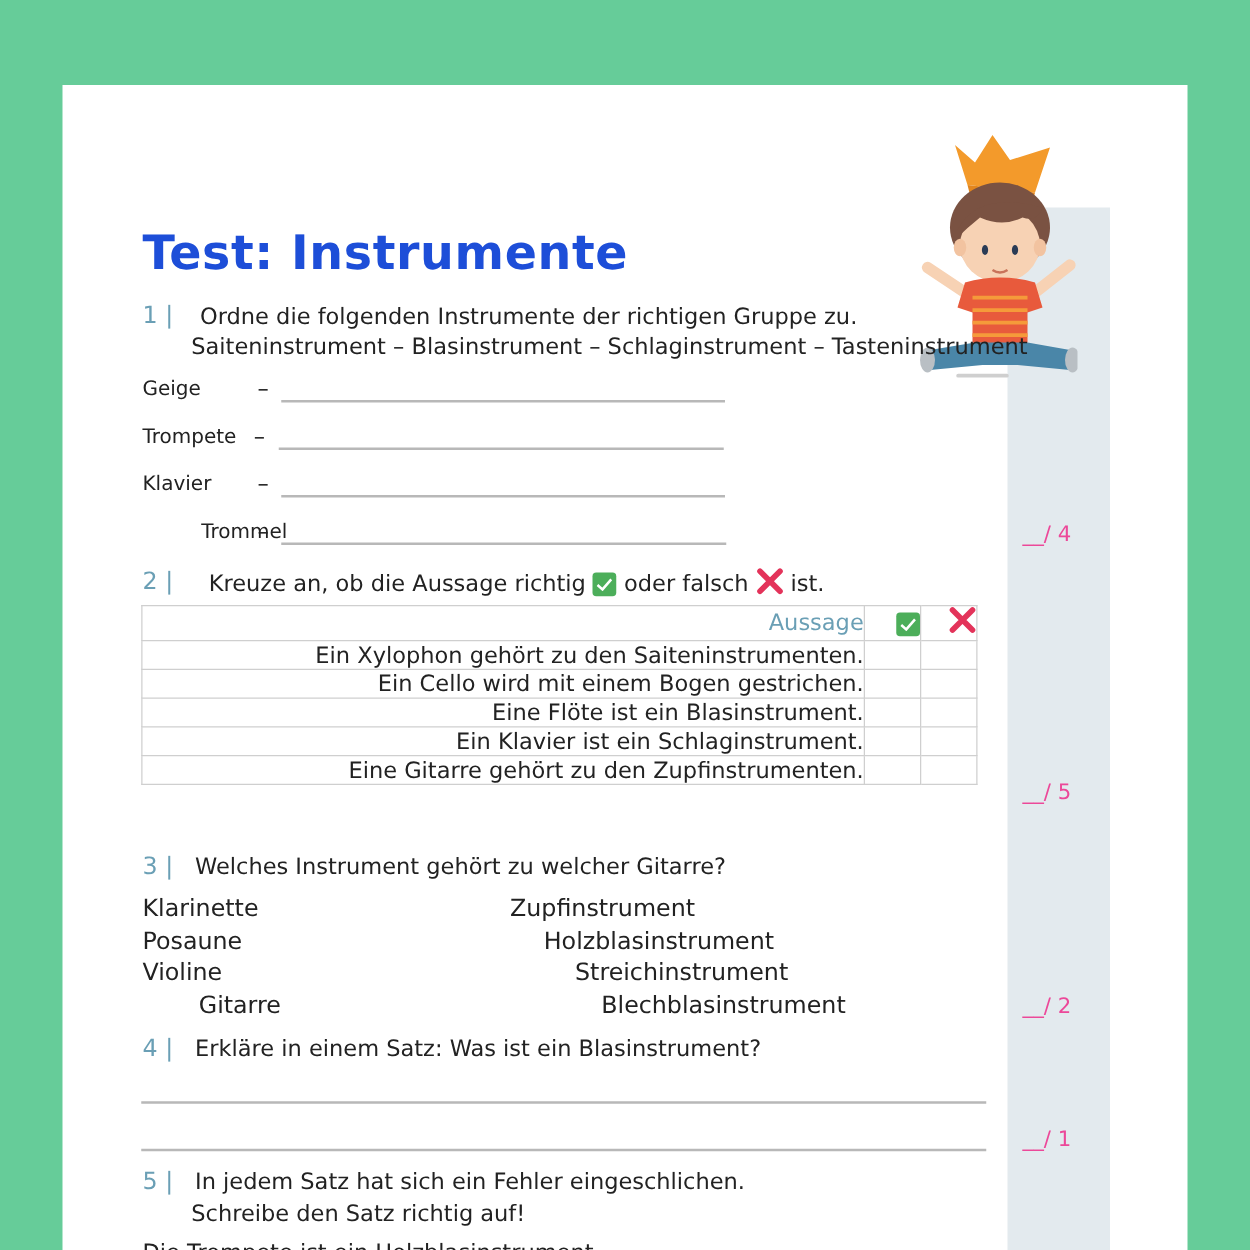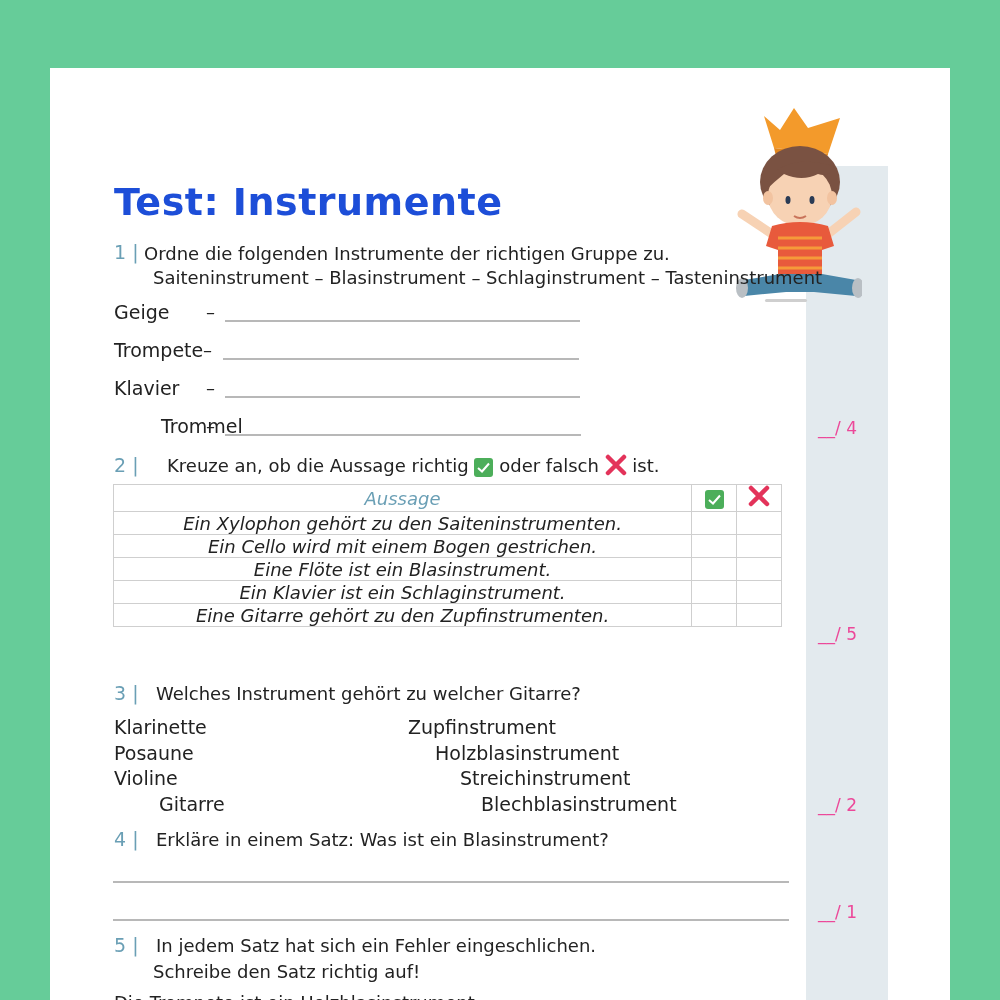--- a/index.html
+++ b/index.html
@@ -36,21 +36,21 @@
       font-size: 19px;
     }
     .qtext {
       position: absolute;
       font-size: 18px;
       color: #222;
       white-space: nowrap;
     }
     .row-label {
       position: absolute;
-      font-size: 19px;
+      font-size: 16px;
       color: #222;
       white-space: nowrap;
     }
     .dash {
       position: absolute;
       font-size: 18px;
     }
     .answer-line {
       position: absolute;
       height: 0;
@@ -65,24 +65,23 @@
     }
     table.tf {
       position: absolute;
       left: 63px; top: 416px;
       border-collapse: collapse;
       font-size: 18px;
     }
     table.tf td, table.tf th {
       border: 1.5px solid #cfcfcf;
       height: 23px;
-      text-align: center;
+      text-align: right;
       font-weight: normal;
       padding: 0;
-      font-style: italic;
     }
     table.tf th.stmt { color: #6a9fb5; width: 578px; }
     table.tf .mark { width: 45px; }
     .check-box {
       display: inline-block;
       width: 19px; height: 19px;
       background: #4cae5a;
       border-radius: 3px;
       vertical-align: middle;
       position: relative;
@@ -138,21 +137,21 @@
       <path d="M58,170 L100,170 L134,176 L134,192 L92,188 L64,188 L22,192 L22,176 Z" fill="#4a86a8"></path>
       <ellipse cx="20" cy="184" rx="6" ry="10" fill="#b9bfc4"></ellipse>
       <ellipse cx="136" cy="184" rx="6" ry="10" fill="#b9bfc4"></ellipse>
     </svg>
   </div>
   <div class="shadow"></div>
 
   <h1 class="title">Test: Instrumente</h1>
 
   <span class="qnum" style="left:64px; top:173px;">1 |</span>
-  <span class="qtext" style="left:94px; top:175px;">Ordne die folgenden Instrumente der richtigen Gruppe zu.</span>
+  <span class="qtext" style="left:110px; top:175px;">Ordne die folgenden Instrumente der richtigen Gruppe zu.</span>
   <span class="qtext" style="left:103px; top:199px;">Saiteninstrument – Blasinstrument – Schlaginstrument – Tasteninstrument</span>
 
   <span class="row-label" style="left:64px; top:233px;">Geige</span>
   <span class="dash" style="left:156px; top:233px;">–</span>
   <div class="answer-line" style="left:175px; top:252px; width:355px;"></div>
 
   <span class="row-label" style="left:64px; top:271px;">Trompete</span>
   <span class="dash" style="left:153px; top:271px;">–</span>
   <div class="answer-line" style="left:173px; top:290px; width:356px;"></div>
 

